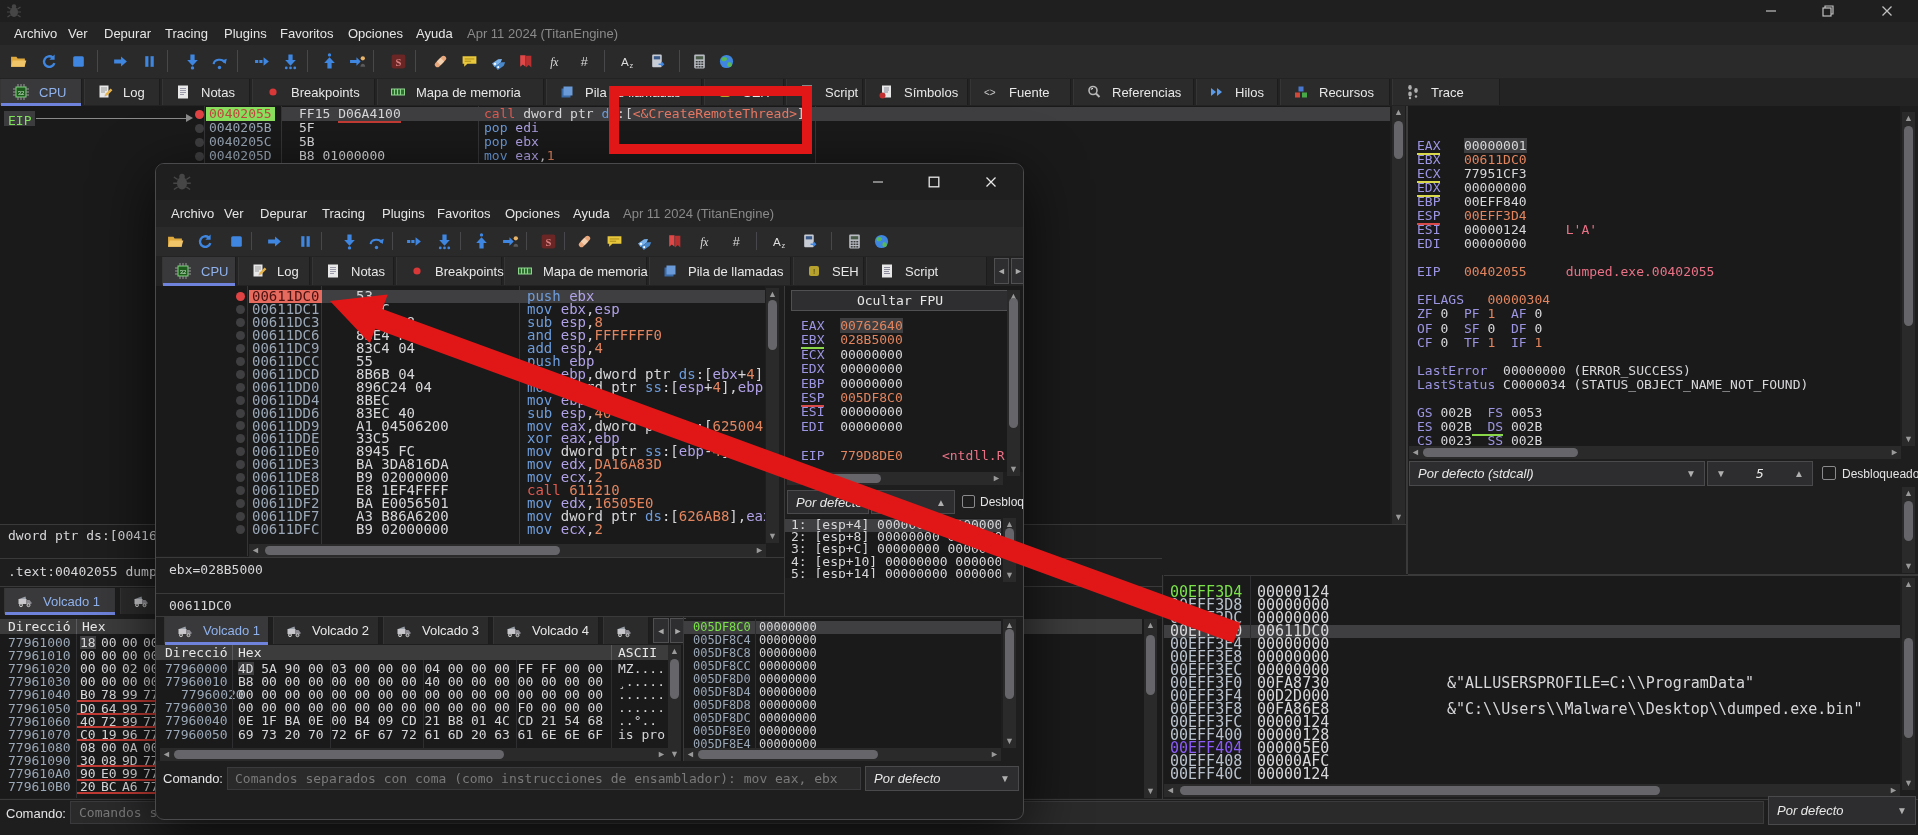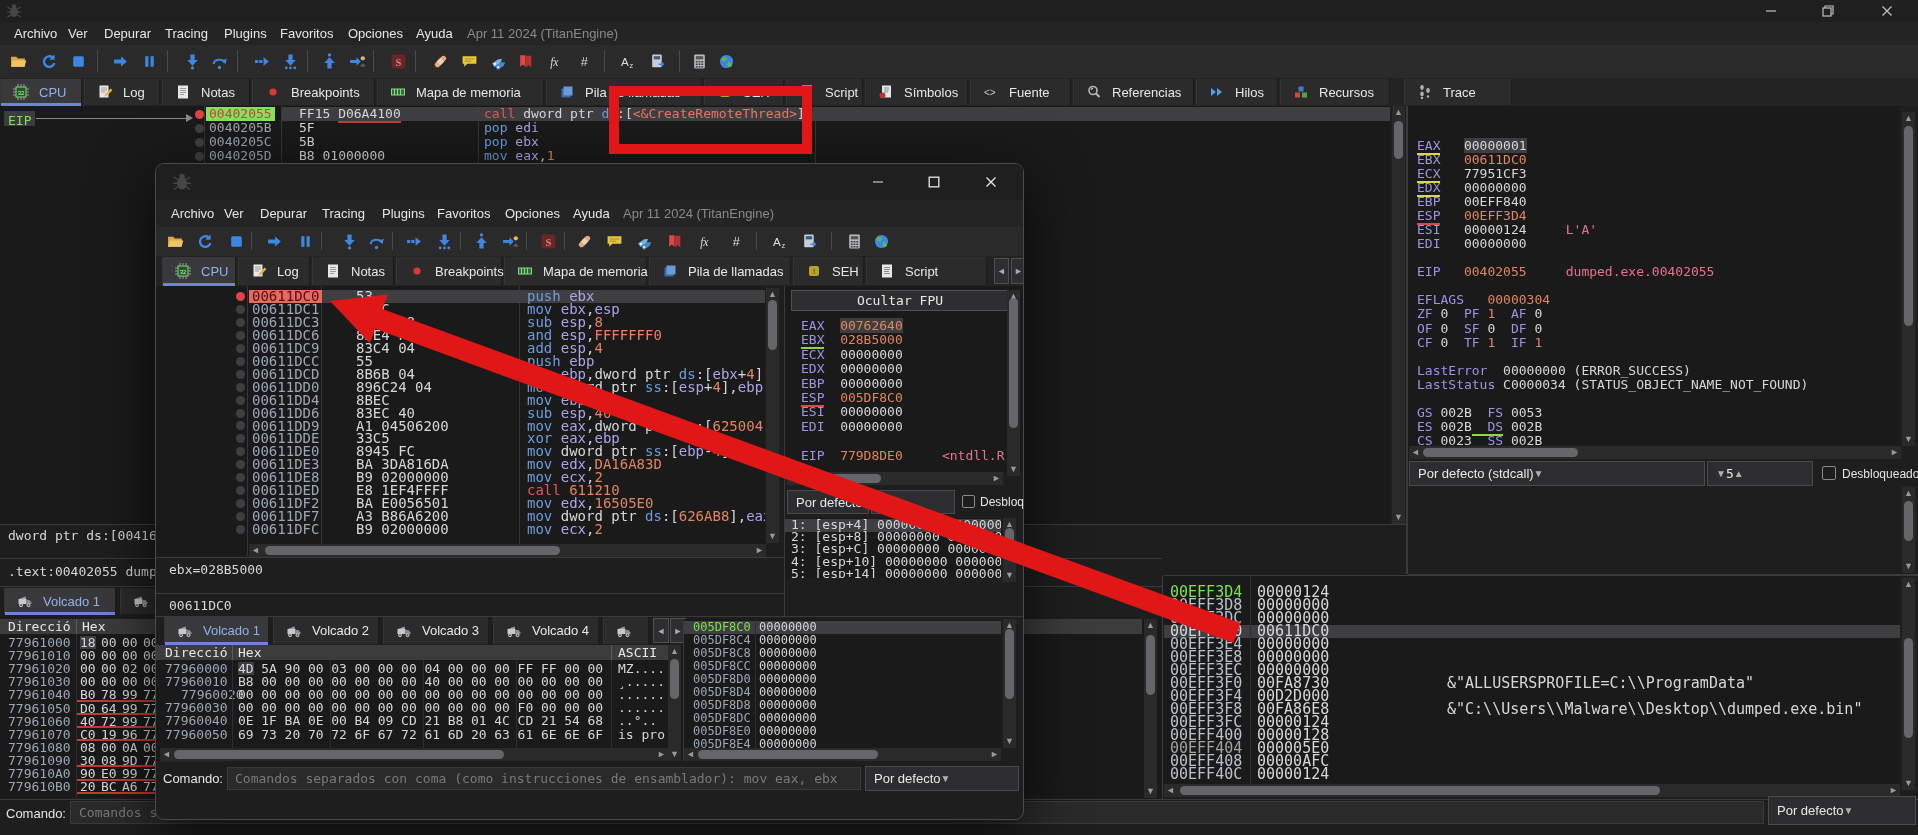--- a/index.html
+++ b/index.html
@@ -40,21 +40,21 @@
   .addr-green{background:#8ae05e;color:#c04840;}
   .addr-red{background:#e66a5e;color:#4a1210;}
   .selrow{background:#3f3f42;}
   .rowline{position:absolute;white-space:pre;}
   
   .sb{position:absolute;background:#2a2a2b;}
   .sb .thumb{position:absolute;background:#66666a;border-radius:6px;}
   .sb .arr{position:absolute;color:#9a9a9a;font-size:9px;line-height:9px;text-align:center;}
   
   .combo{position:absolute;background:#2d2d2f;border:1px solid #4a4a4c;box-sizing:border-box;
-     display:flex;align-items:center;color:#e8e8e8;font-size:13px;padding:0 8px;}
+     display:flex;align-items:center;color:#e8e8e8;font-size:13px;padding:0 8px;justify-content:space-between;font-style:italic;}
   .combo .car{color:#b0b0b0;font-size:10px;}
   .checkbox{position:absolute;border:1px solid #8a8a8c;background:#1d1d1e;box-sizing:border-box;border-radius:2px;}
   .cmdinput{position:absolute;background:#2a2a2b;border:1px solid #3a3a3c;box-sizing:border-box;display:flex;align-items:center;overflow:hidden;}
   .cmdinput .ph{color:#7a7a7a;font-size:13px;white-space:pre;}
   .btnbox{position:absolute;background:#2e2e30;border:1px solid #505052;box-sizing:border-box;color:#e8e8e8;
      display:flex;align-items:center;justify-content:center;font-size:13px;}
   .wbtn{position:absolute;display:flex;align-items:center;justify-content:center;}
   
   #child-window{position:absolute;left:155px;top:163px;width:869px;height:657px;background:#1e1e1f;
      border:1px solid #4a4a4c;border-radius:9px;box-shadow:0 14px 60px rgba(0,0,0,.7);box-sizing:border-box;overflow:hidden;}
@@ -353,21 +353,21 @@
         <div class="tab" style="left: 1280px; width: 110px;">
           <span style="display: inline-block; width: 16px; height: 16px;">
             <svg width="16" height="16" viewBox="0 0 16 16">
               <rect x="2" y="8.5" width="5" height="5" fill="#d04838"></rect>
               <rect x="9" y="8.5" width="5" height="5" fill="#48a848"></rect>
               <rect x="5.5" y="2.5" width="5" height="5" fill="#4878d0"></rect>
             </svg>
           </span>
           <span style="white-space: nowrap;">Recursos</span>
         </div>
-        <div class="tab" style="left: 1392px; width: 108px; margin-left: 12px;">
+        <div class="tab" style="left: 1392px; width: 108px;">
           <span style="display: inline-block; width: 16px; height: 16px;">
             <svg width="16" height="16" viewBox="0 0 16 16">
               <g fill="#b0b0b0">
                 <ellipse cx="5" cy="3.5" rx="1.8" ry="2.4"></ellipse>
                 <ellipse cx="11" cy="6.5" rx="1.8" ry="2.4"></ellipse>
                 <ellipse cx="5" cy="10" rx="1.8" ry="2.4"></ellipse>
                 <circle cx="11" cy="12.5" r="1.2"></circle>
                 <circle cx="5" cy="14" r="1.2"></circle>
               </g>
             </svg>
@@ -587,21 +587,21 @@
         <div class="rowline mono c-w" style="left: 283px; top: 101px; line-height: 13px; font-size: 15px;">&amp;"ALLUSERSPROFILE=C:\\ProgramData"</div>
         <div class="rowline mono" style="left: 6px; top: 114px; line-height: 13px; font-size: 15px; color: rgb(185, 194, 204);">00EFF3F4</div>
         <div class="rowline mono c-w" style="left: 93px; top: 114px; line-height: 13px; font-size: 15px;">00D2D000</div>
         <div class="rowline mono" style="left: 6px; top: 127px; line-height: 13px; font-size: 15px; color: rgb(185, 194, 204);">00EFF3F8</div>
         <div class="rowline mono c-w" style="left: 93px; top: 127px; line-height: 13px; font-size: 15px;">00FA86E8</div>
         <div class="rowline mono c-w" style="left: 283px; top: 127px; line-height: 13px; font-size: 15px;">&amp;"C:\\Users\\Malware\\Desktop\\dumped.exe.bin"</div>
         <div class="rowline mono" style="left: 6px; top: 140px; line-height: 13px; font-size: 15px; color: rgb(185, 194, 204);">00EFF3FC</div>
         <div class="rowline mono c-w" style="left: 93px; top: 140px; line-height: 13px; font-size: 15px;">00000124</div>
         <div class="rowline mono" style="left: 6px; top: 153px; line-height: 13px; font-size: 15px; color: rgb(185, 194, 204);">00EFF400</div>
         <div class="rowline mono c-w" style="left: 93px; top: 153px; line-height: 13px; font-size: 15px;">00000128</div>
-        <div class="rowline mono" style="left: 6px; top: 166px; line-height: 13px; font-size: 15px; color: #a3a3a3;">00EFF404</div>
+        <div class="rowline mono" style="left: 6px; top: 166px; line-height: 13px; font-size: 15px; color: #8b5cf6;">00EFF404</div>
         <div class="rowline mono c-w" style="left: 93px; top: 166px; line-height: 13px; font-size: 15px;">000005E0</div>
         <div class="rowline mono" style="left: 6px; top: 179px; line-height: 13px; font-size: 15px; color: rgb(185, 194, 204);">00EFF408</div>
         <div class="rowline mono c-w" style="left: 93px; top: 179px; line-height: 13px; font-size: 15px;">00000AFC</div>
         <div class="rowline mono" style="left: 6px; top: 192px; line-height: 13px; font-size: 15px; color: rgb(185, 194, 204);">00EFF40C</div>
         <div class="rowline mono c-w" style="left: 93px; top: 192px; line-height: 13px; font-size: 15px;">00000124</div>
         <div class="abs" style="left: 86px; top: 0px; width: 1px; height: 208px; background: rgb(46, 46, 48);"></div>
       </div>
       <div class="sb" style="left: 1902px; top: 578px; width: 13px; height: 212px;">
         <div class="arr" style="left: 0px; right: 0px; top: 2px;">▲</div>
         <div class="arr" style="left: 0px; right: 0px; bottom: 2px;">▼</div>

